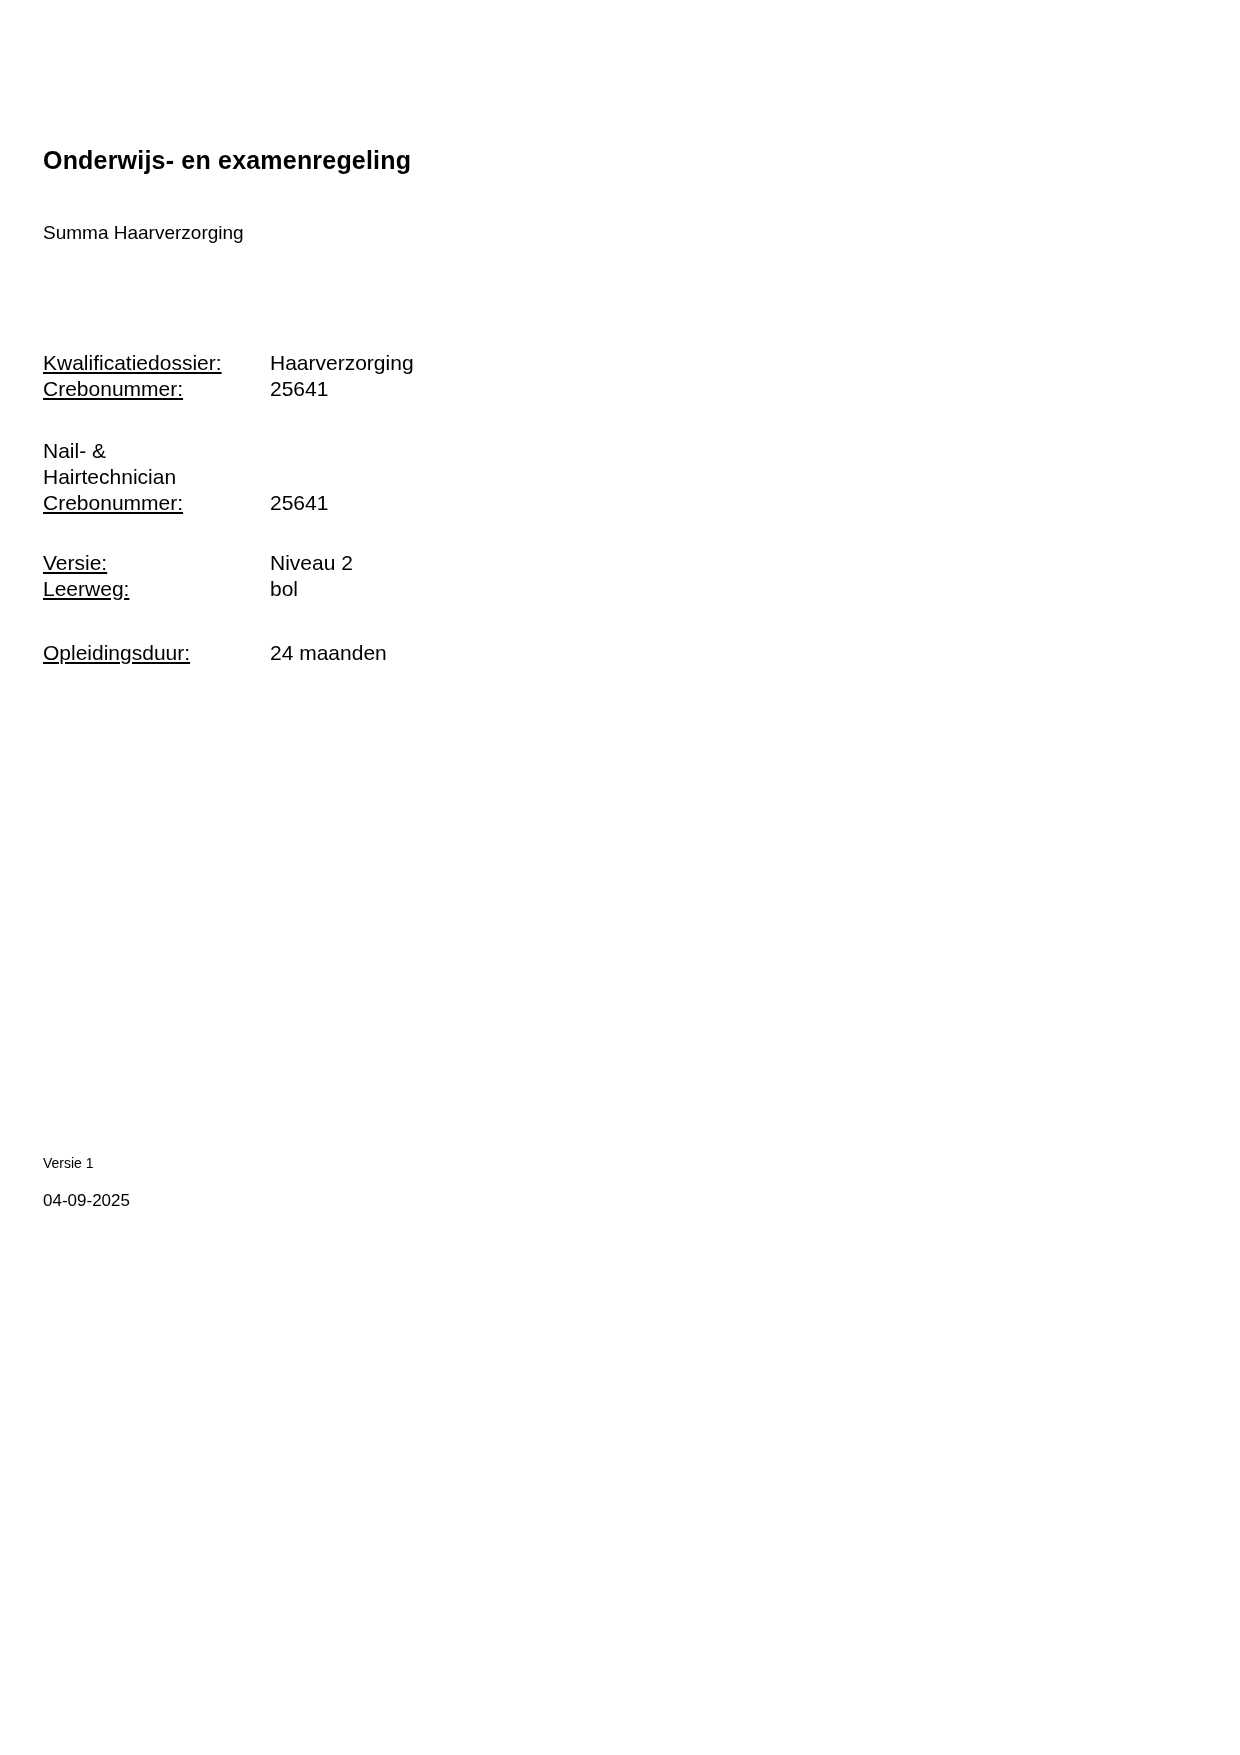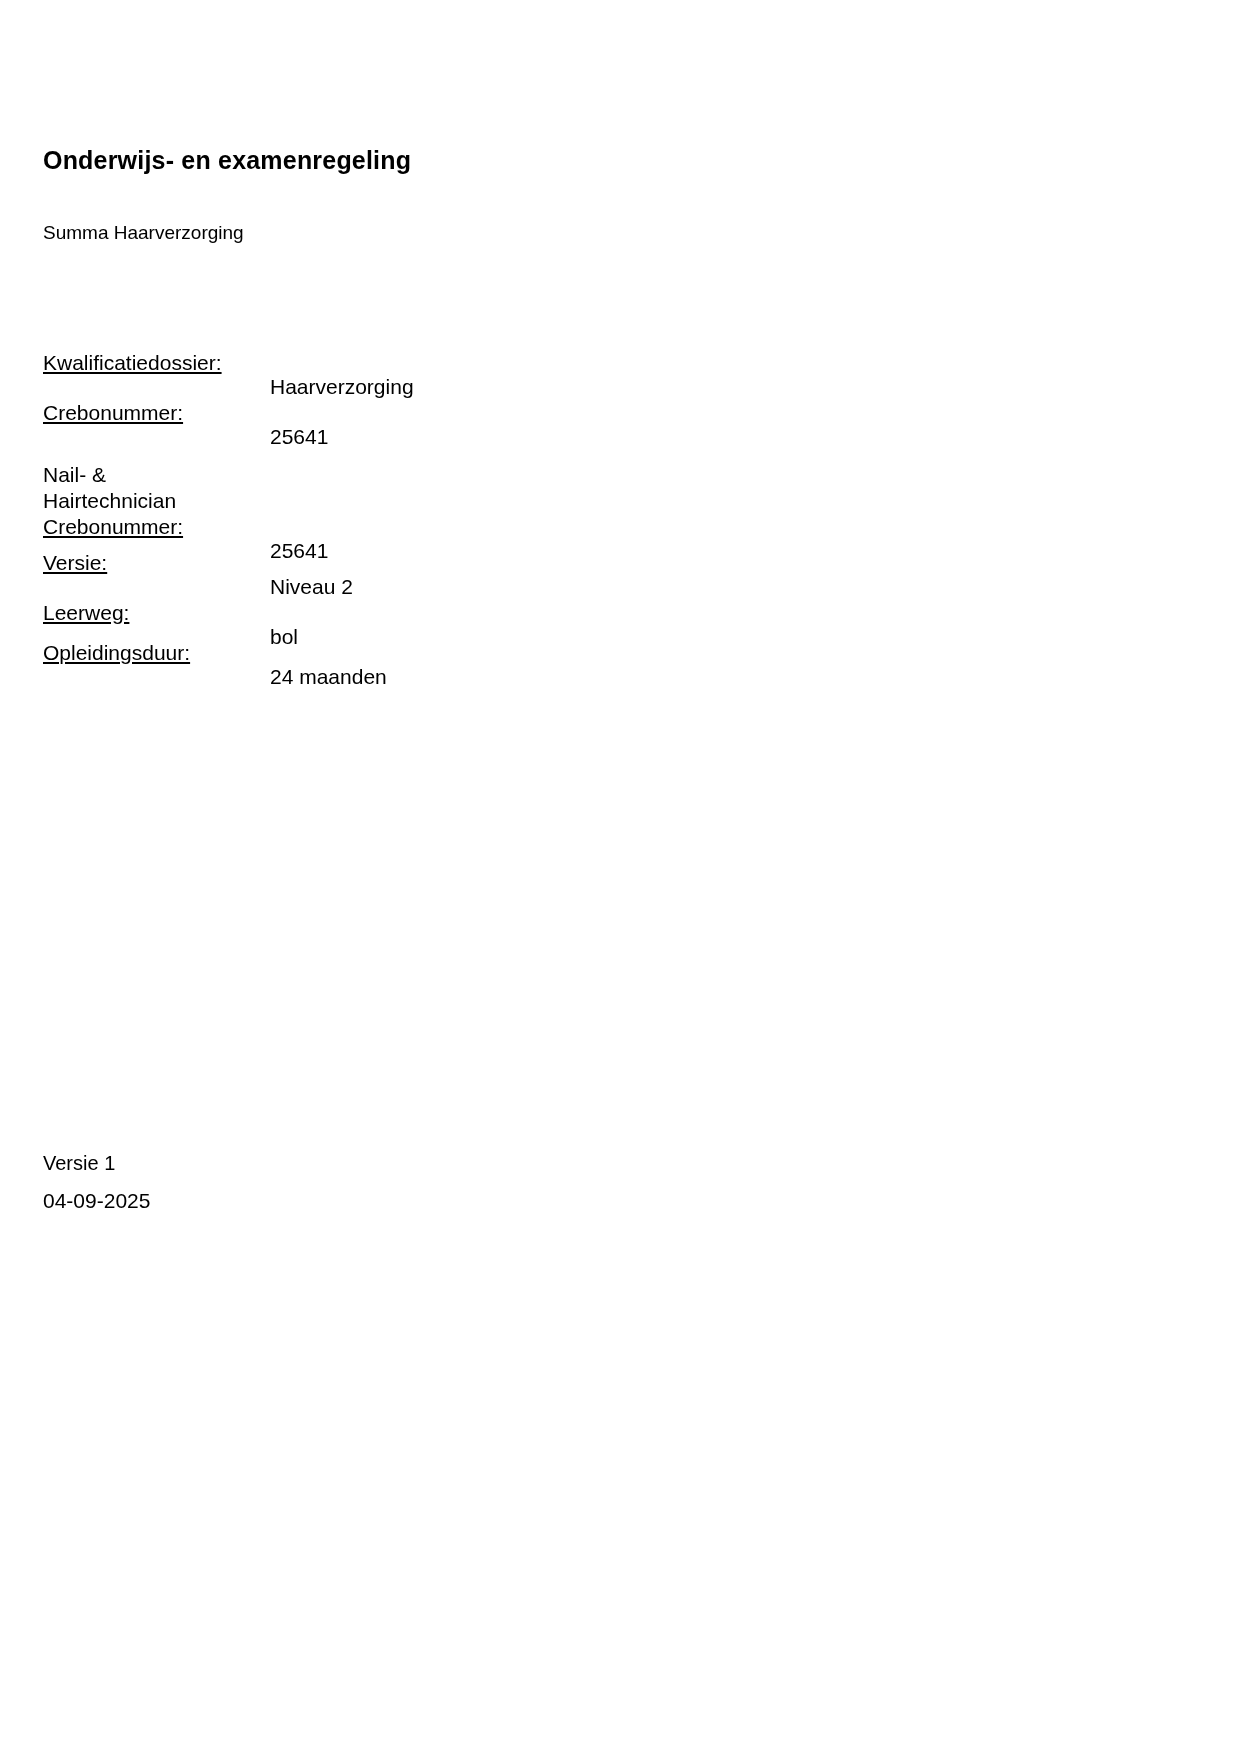--- a/index.html
+++ b/index.html
@@ -49,41 +49,40 @@
     align-items: flex-start;
   }
   .info-label {
     width: 227px;
     flex: 0 0 227px;
     white-space: pre-line;
     text-decoration: underline;
   }
   .info-value {
     white-space: pre-line;
-    margin-top: 24px;
   }
   .info-row.center-label .info-label {
     align-self: stretch;
     display: flex;
     align-items: center;
   }
   .version-line {
     position: absolute;
     left: 43px;
     top: 1150px;
-    font-size: 20px;
+    font-size: 14px;
     line-height: 26px;
     white-space: nowrap;
     text-align: right;
   }
   .date-line {
     position: absolute;
     left: 43px;
     top: 1188px;
-    font-size: 21px;
+    font-size: 17px;
     line-height: 26px;
     white-space: nowrap;
   }
 </style>
 </head>
 <body>
 
 <div class="page">
 
   <h1 class="doc-title">Onderwijs- en examenregeling</h1>

